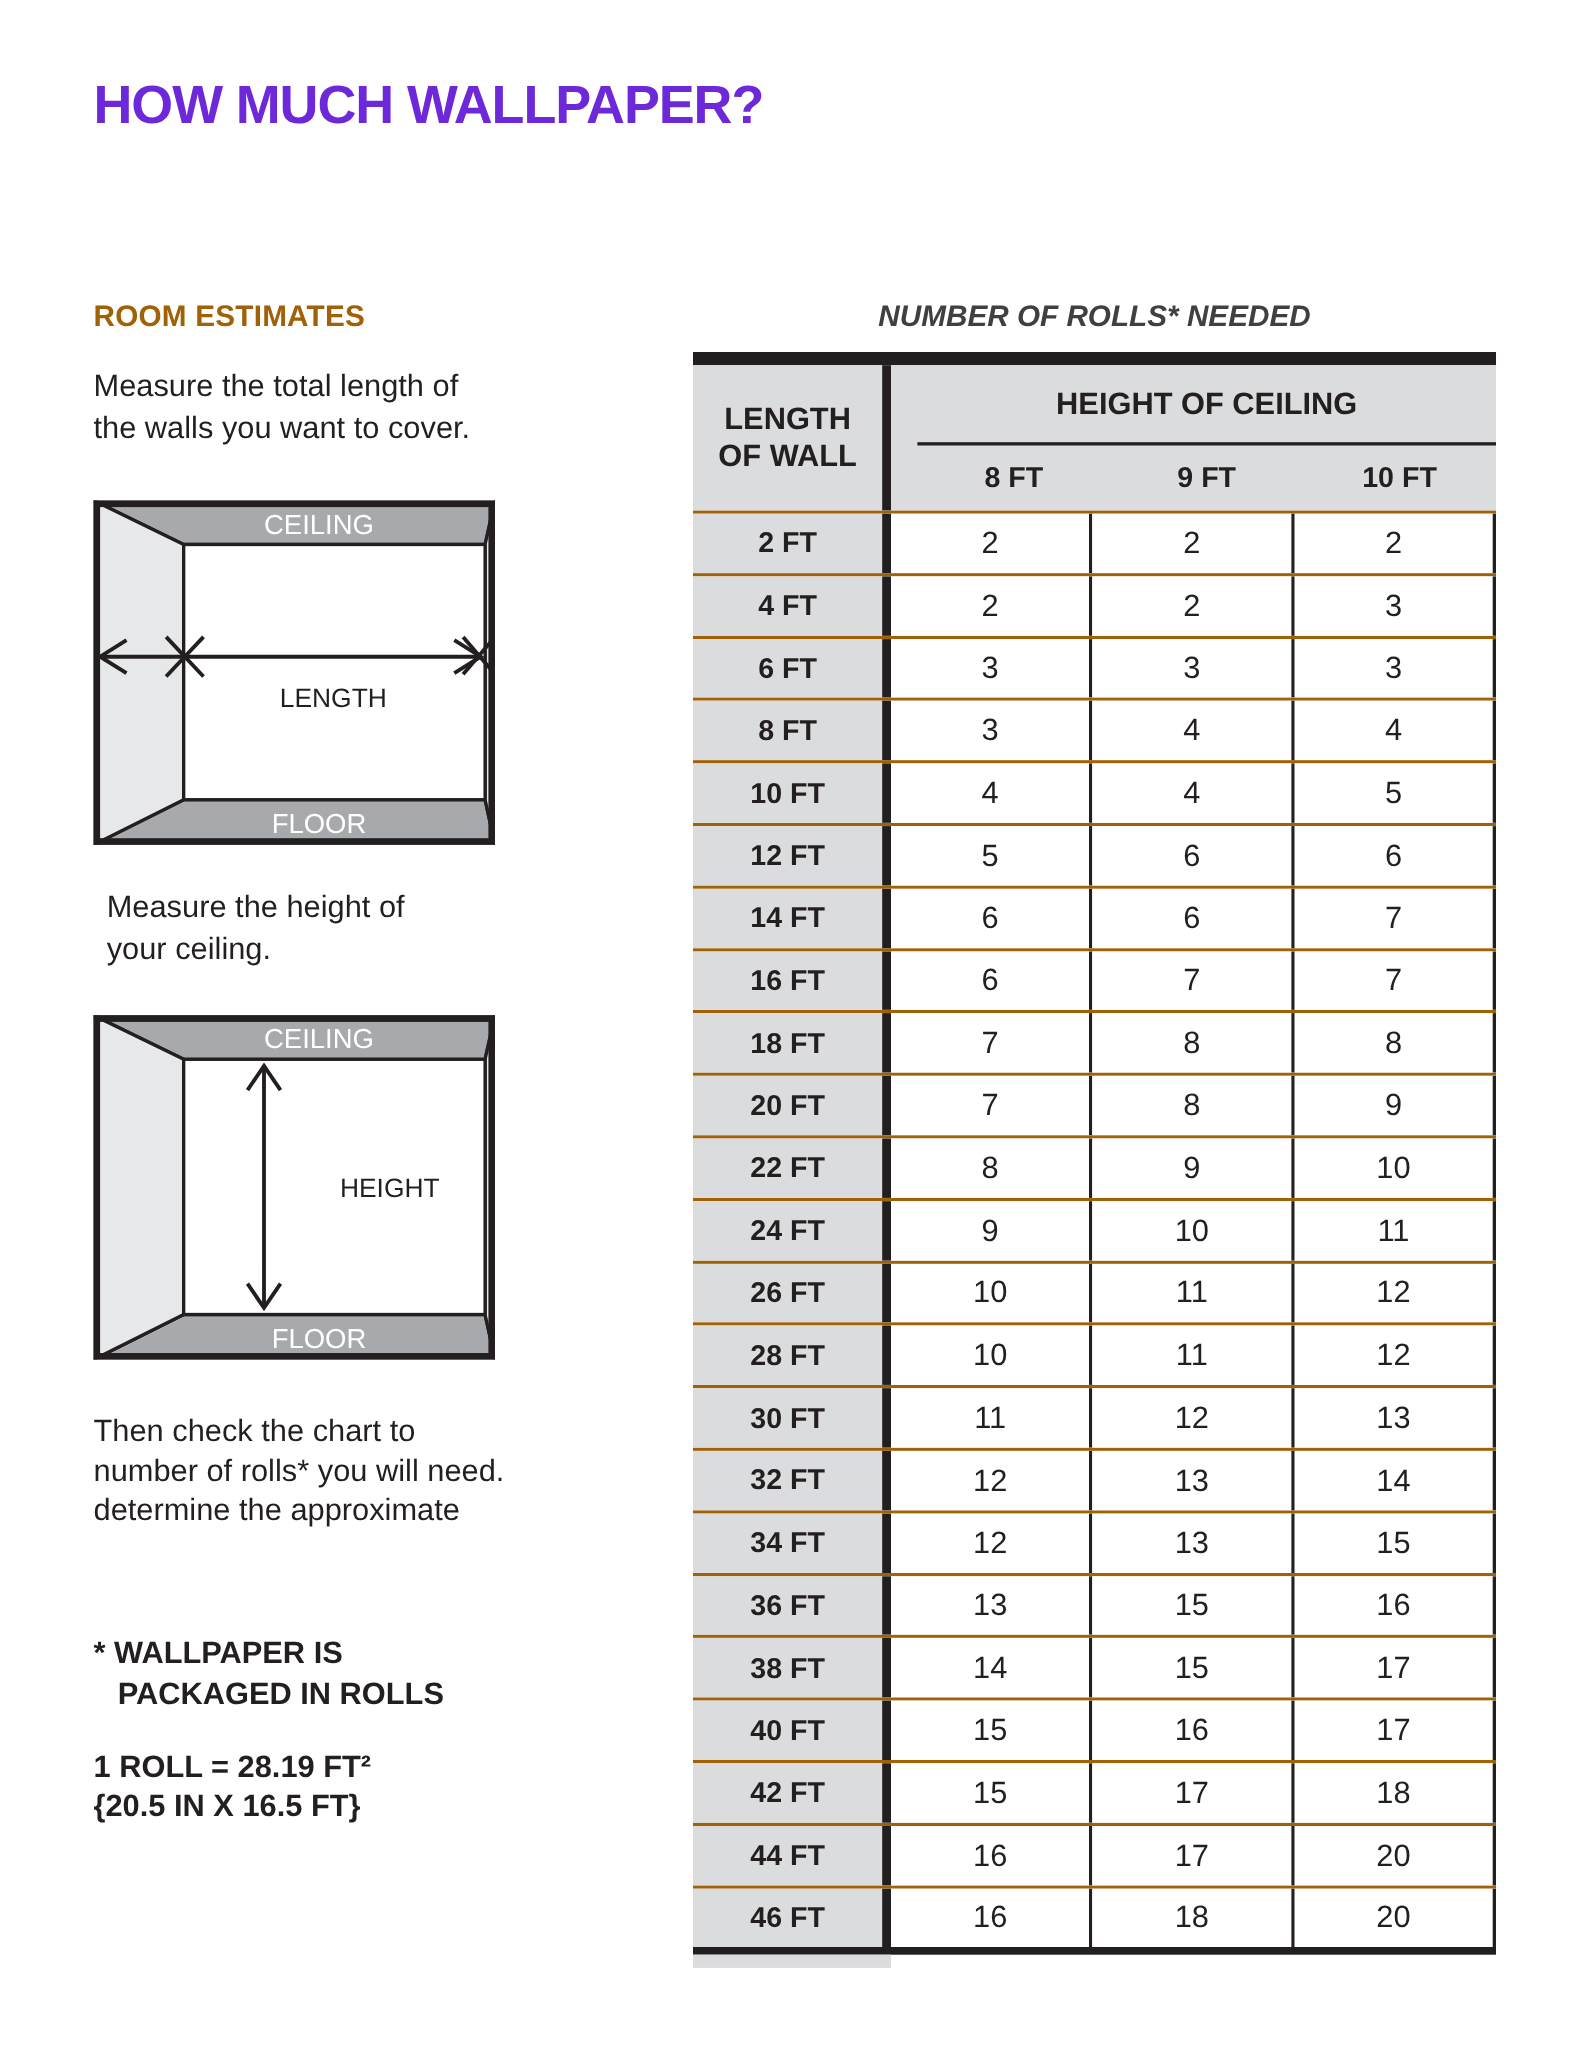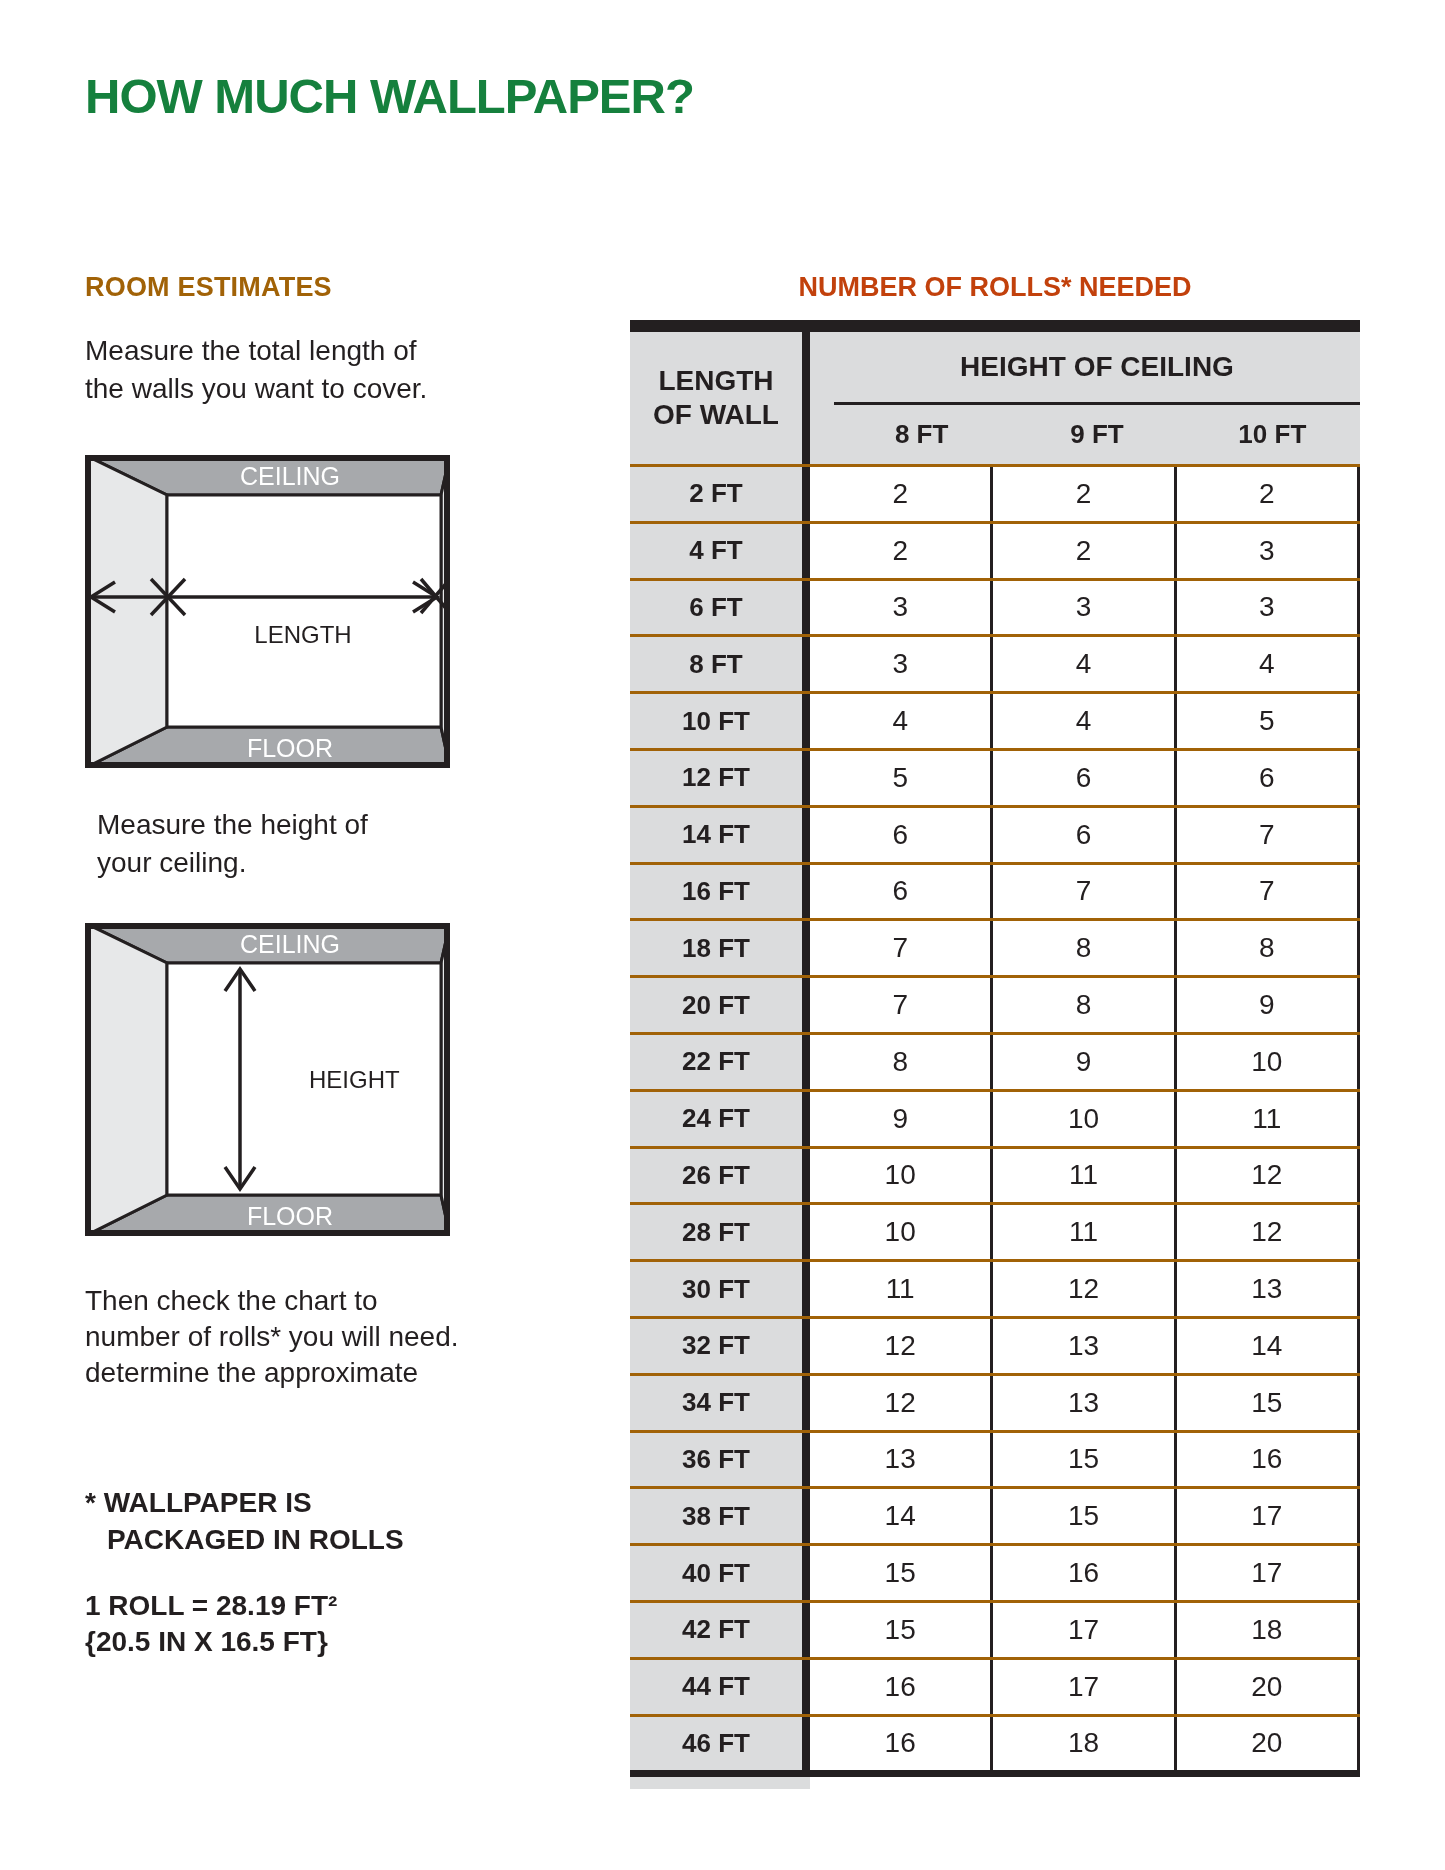--- a/index.html
+++ b/index.html
@@ -31,21 +31,21 @@
   .th-col{flex:1;display:flex;align-items:center;justify-content:center;font-size:26px;font-weight:700;}
   .trow{display:flex;height:56.8px;border-top:3px solid #a16207;box-sizing:border-box;}
   .tlabel{width:180px;background:#DBDCDD;border-right:8px solid #231F20;display:flex;align-items:center;justify-content:center;font-size:26px;font-weight:700;box-sizing:border-box;}
   .tcell{flex:1;background:#ffffff;border-right:3px solid #231F20;display:flex;align-items:center;justify-content:center;font-size:28px;box-sizing:border-box;}
 </style>
 </head>
 <body>
 
 <div class="page">
 
-  <div class="title" style="color:#15803d;">HOW MUCH WALLPAPER?</div>
+  <div class="title" style="color:#6d28d9;">HOW MUCH WALLPAPER?</div>
 
   <div class="section-head" style="left:85px;top:272px;color:#a16207;">ROOM ESTIMATES</div>
 
   <div class="para" style="left:85px;top:332px;">
     <div>Measure the total length of</div>
     <div>the walls you want to cover.</div>
   </div>
 
   <svg class="diagram" style="top:455px;" viewBox="0 0 365 313">
     <polygon points="0,0 365,0 356,40 82,40" fill="#A7A9AC" stroke="#231F20" stroke-width="3"></polygon>
@@ -99,21 +99,21 @@
   <div class="footnote">
     <div>* WALLPAPER IS</div>
     <div class="ind">PACKAGED IN ROLLS</div>
   </div>
 
   <div class="rollinfo">
     <div>1 ROLL = 28.19 FT²</div>
     <div>{20.5 IN X 16.5 FT}</div>
   </div>
 
-  <div class="tbl-head" style="color:#c2410c;">NUMBER OF ROLLS* NEEDED</div>
+  <div class="tbl-head" style="color:#404040;font-style:italic;">NUMBER OF ROLLS* NEEDED</div>
 
   <div class="tbl">
     <div class="bar-top"></div>
     <div class="thead">
       <div class="th-left">
         <div>LENGTH</div>
         <div>OF WALL</div>
       </div>
       <div class="th-right">
         <div class="th-group">HEIGHT OF CEILING</div>

